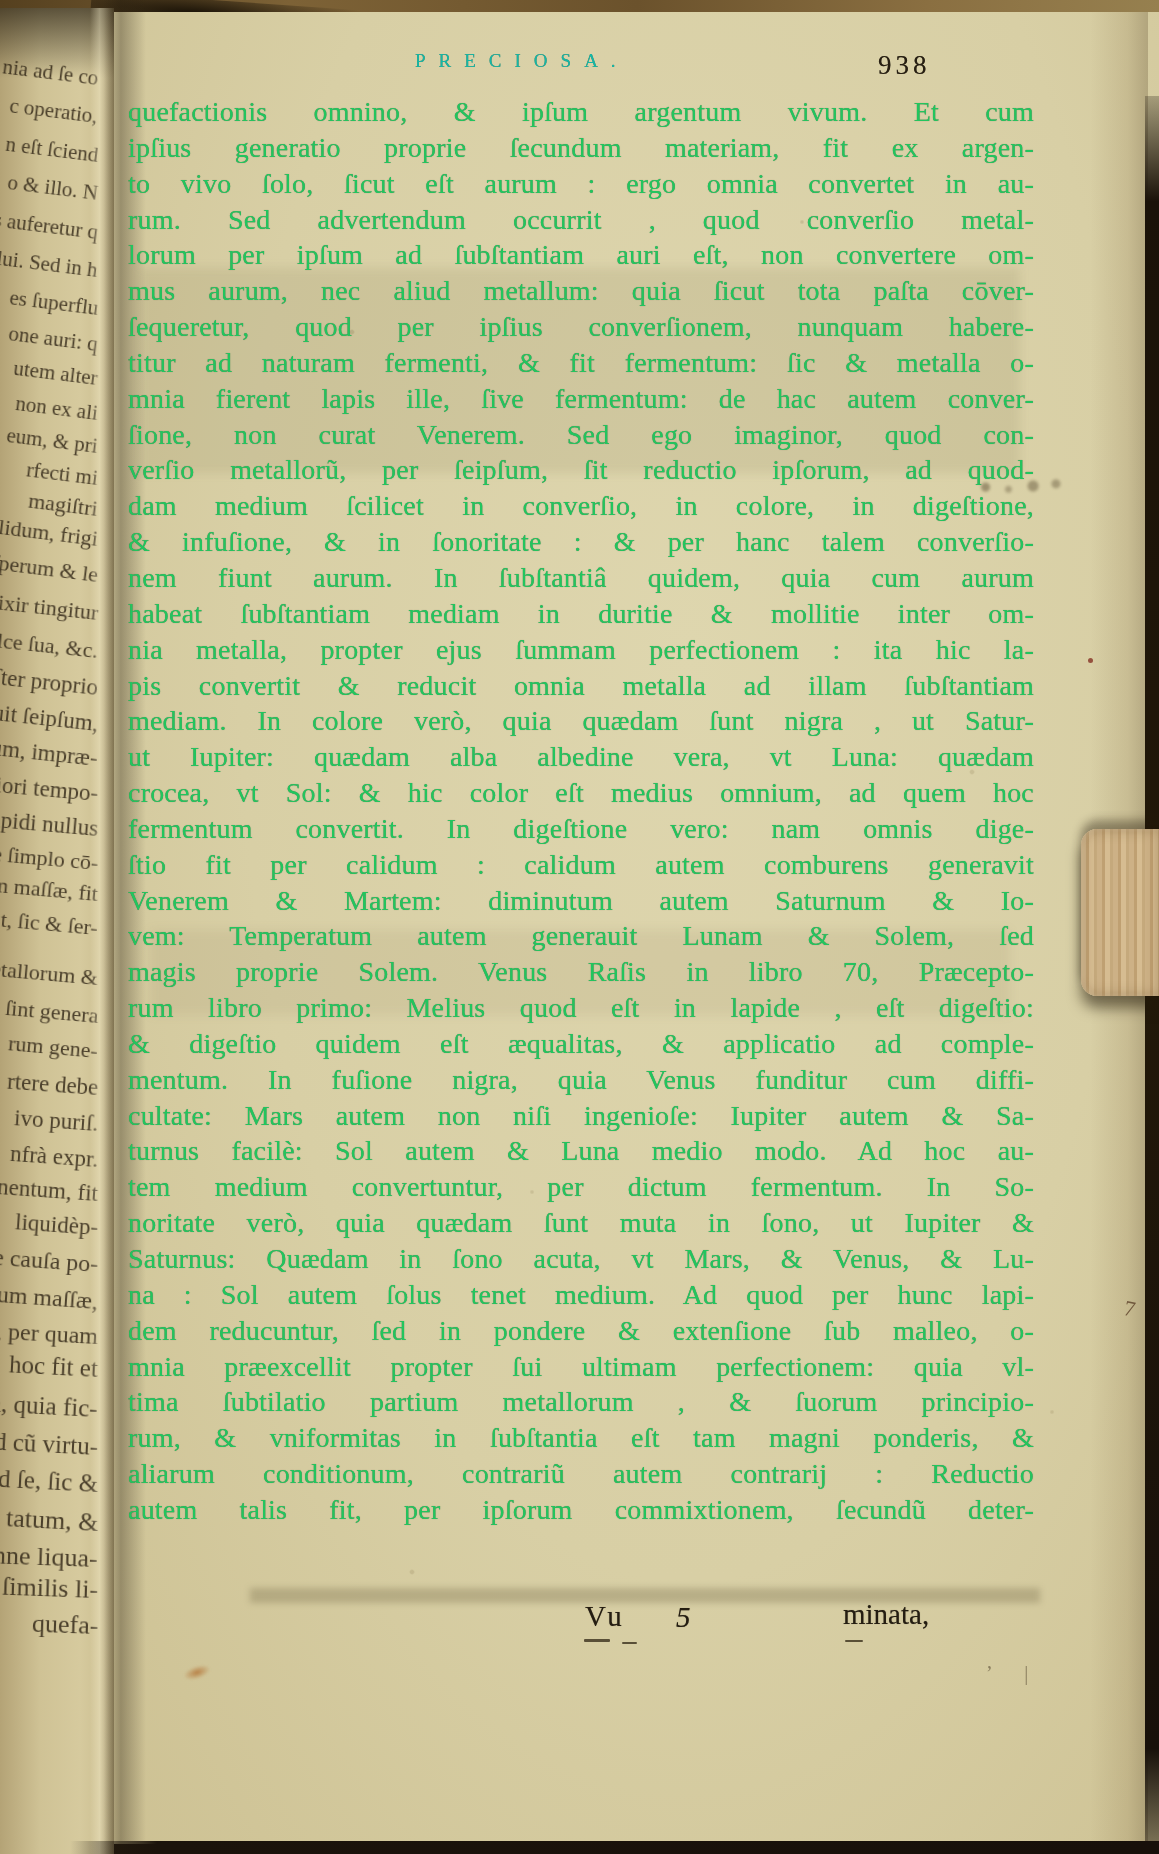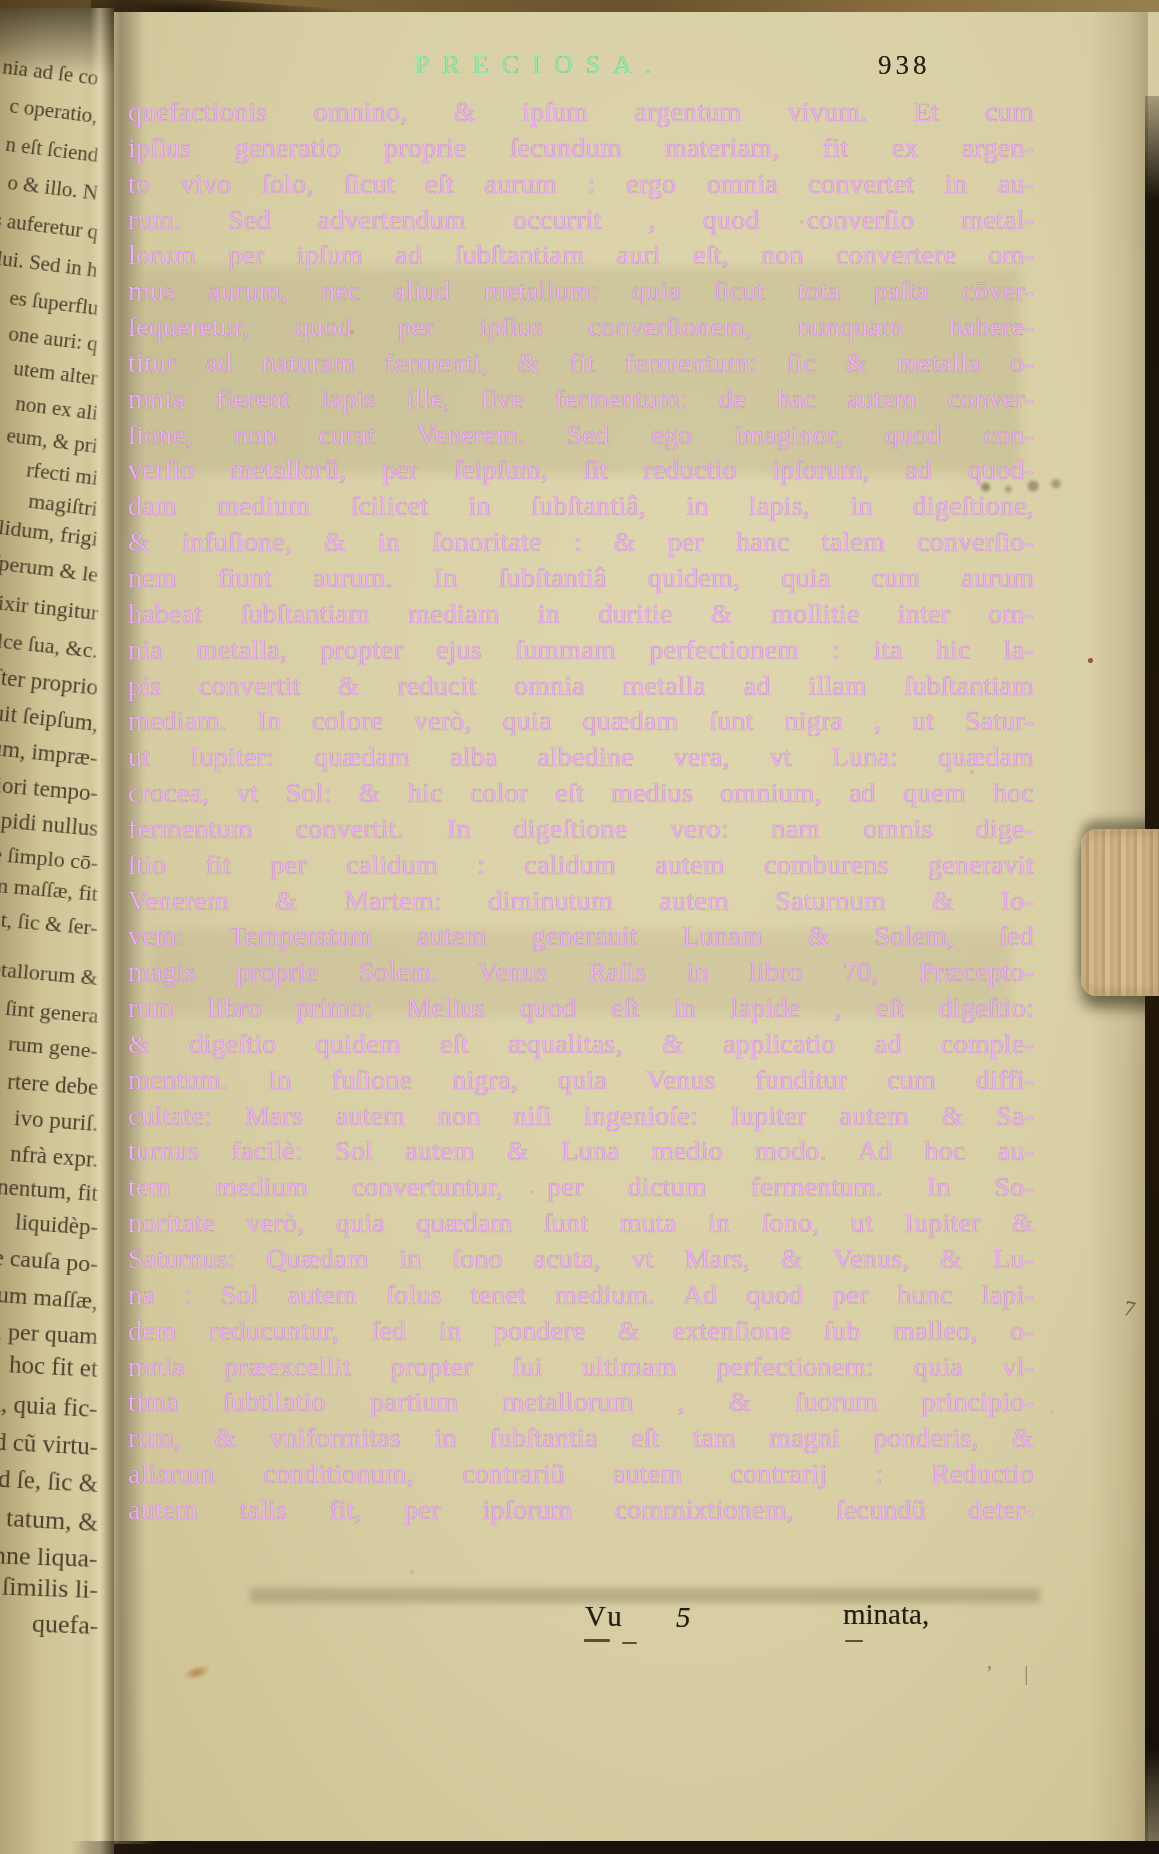--- a/index.html
+++ b/index.html
@@ -42,25 +42,25 @@
     background:linear-gradient(to right,rgba(40,30,15,0),rgba(40,30,15,.34) 40%,rgba(40,30,15,0));}
   .frag{position:absolute;right:16px;white-space:nowrap;color:#382d1c;
     font-size:21px;transform:rotate(7deg);transform-origin:100% 50%;opacity:.88;
     filter:blur(.2px);}
   
   .bleed{position:absolute;filter:blur(5px);}
   .bleed-a{left:140px;top:268px;width:880px;height:205px;background:rgba(118,104,68,.12);}
   .bleed-b{left:150px;top:930px;width:860px;height:85px;background:rgba(118,104,68,.09);}
   .bleed-c{left:250px;top:1588px;width:790px;height:15px;background:rgba(100,88,58,.28);filter:blur(3px);}
   
-  .header-title{position:absolute;left:415px;top:50px;font-size:26px;letter-spacing:13px;
-    color:#86efac;text-shadow:0 0 .6px rgba(39,31,18,.6);}
+  .header-title{position:absolute;left:415px;top:50px;font-size:19px;letter-spacing:13px;
+    color:#14b8a6;text-shadow:0 0 .6px rgba(39,31,18,.6);}
   .header-page{position:absolute;left:878px;top:50px;font-size:27px;letter-spacing:4px;
     color:#271f12;text-shadow:0 0 .6px rgba(39,31,18,.6);}
-  .body-text{position:absolute;left:128px;top:94px;width:906px;color:#f0abfc;}
+  .body-text{position:absolute;left:128px;top:94px;width:906px;color:#22c55e;}
   .line{height:35.85px;line-height:35.85px;font-size:28px;letter-spacing:.2px;
     text-align:justify;text-align-last:justify;overflow:hidden;white-space:nowrap;
     text-shadow:0 0 .7px rgba(36,29,17,.55);}
   .sig{position:absolute;color:#241d11;font-size:29px;text-shadow:0 0 .7px rgba(36,29,17,.5);}
   .sig-mark{left:585px;top:1600px;letter-spacing:3px;}
   .sig-num{left:676px;top:1601px;font-style:italic;}
   .catchword{left:843px;top:1598px;}
   .dash{position:absolute;background:#3a2f1c;border-radius:1px;opacity:.8;}
   .dash1{left:584px;top:1639px;width:26px;height:3px;}
   .dash2{left:622px;top:1642px;width:15px;height:2px;}
@@ -162,21 +162,21 @@
       <div class="line">ipſius generatio proprie ſecundum materiam, fit ex argen-</div>
       <div class="line">to vivo ſolo, ſicut eſt aurum : ergo omnia convertet in au-</div>
       <div class="line">rum. Sed advertendum occurrit , quod converſio metal-</div>
       <div class="line">lorum per ipſum ad ſubſtantiam auri eſt, non convertere om-</div>
       <div class="line">mus aurum, nec aliud metallum: quia ſicut tota paſta cōver-</div>
       <div class="line">ſequeretur, quod per ipſius converſionem, nunquam habere-</div>
       <div class="line">titur ad naturam fermenti, &amp; fit fermentum: ſic &amp; metalla o-</div>
       <div class="line">mnia fierent lapis ille, ſive fermentum: de hac autem conver-</div>
       <div class="line">ſione, non curat Venerem. Sed ego imaginor, quod con-</div>
       <div class="line">verſio metallorũ, per ſeipſum, ſit reductio ipſorum, ad quod-</div>
-      <div class="line">dam medium ſcilicet in ſubſtantiâ, in lapis, in digeſtione,</div>
+      <div class="line">dam medium ſcilicet in converſio, in colore, in digeſtione,</div>
       <div class="line">&amp; infuſione, &amp; in ſonoritate : &amp; per hanc talem converſio-</div>
       <div class="line">nem fiunt aurum. In ſubſtantiâ quidem, quia cum aurum</div>
       <div class="line">habeat ſubſtantiam mediam in duritie &amp; mollitie inter om-</div>
       <div class="line">nia metalla, propter ejus ſummam perfectionem : ita hic la-</div>
       <div class="line">pis convertit &amp; reducit omnia metalla ad illam ſubſtantiam</div>
       <div class="line">mediam. In colore verò, quia quædam ſunt nigra , ut Satur-</div>
       <div class="line">ut Iupiter: quædam alba albedine vera, vt Luna: quædam</div>
       <div class="line">crocea, vt Sol: &amp; hic color eſt medius omnium, ad quem hoc</div>
       <div class="line">fermentum convertit. In digeſtione vero: nam omnis dige-</div>
       <div class="line">ſtio fit per calidum : calidum autem comburens generavit</div>

